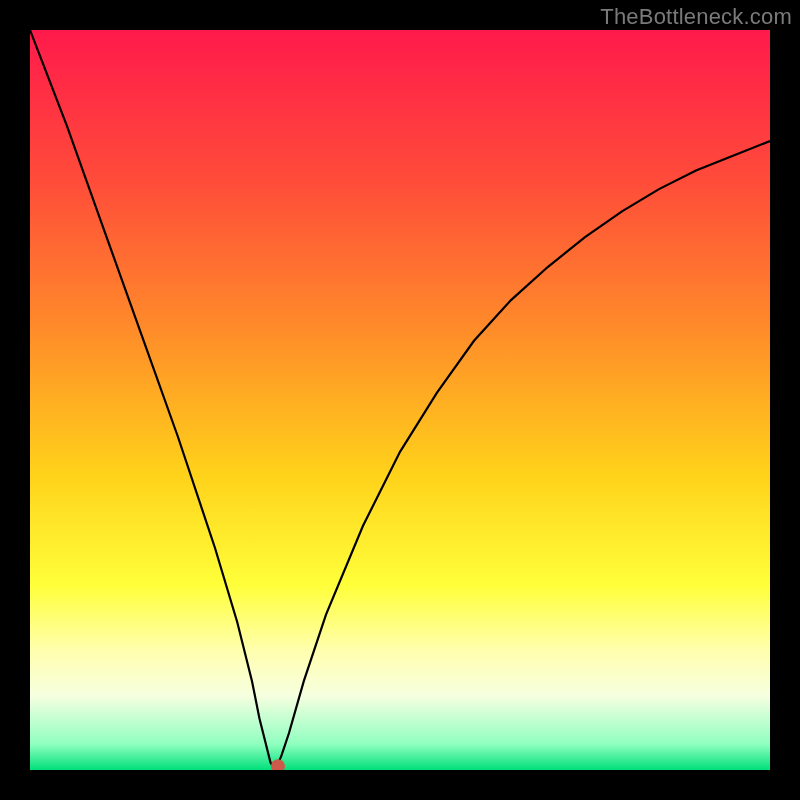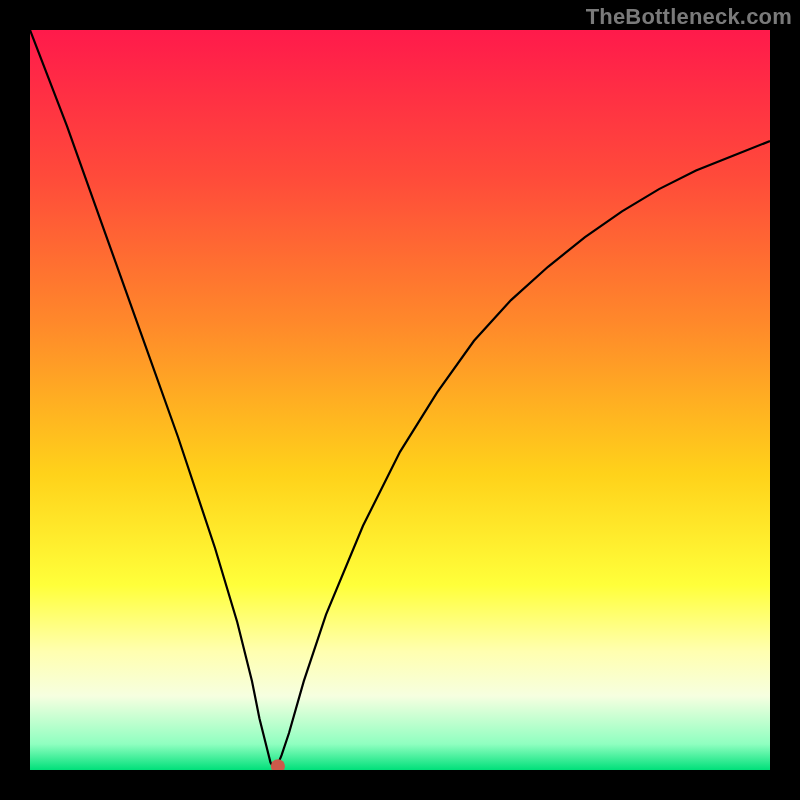--- a/index.html
+++ b/index.html
@@ -24,21 +24,21 @@
     width: 740px;
     height: 740px;
   }
   .watermark {
     position: absolute;
     top: 4px;
     right: 8px;
     color: #7a7a7a;
     font-size: 22px;
     letter-spacing: 0.2px;
-    font-weight: 700;
+    font-weight: 400;
   }
   svg { display: block; }
 </style>
 </head>
 <body>
 
 <div class="outer">
   <div class="watermark">TheBottleneck.com</div>
 
   <svg class="plot" viewBox="0 0 740 740" preserveAspectRatio="none">

